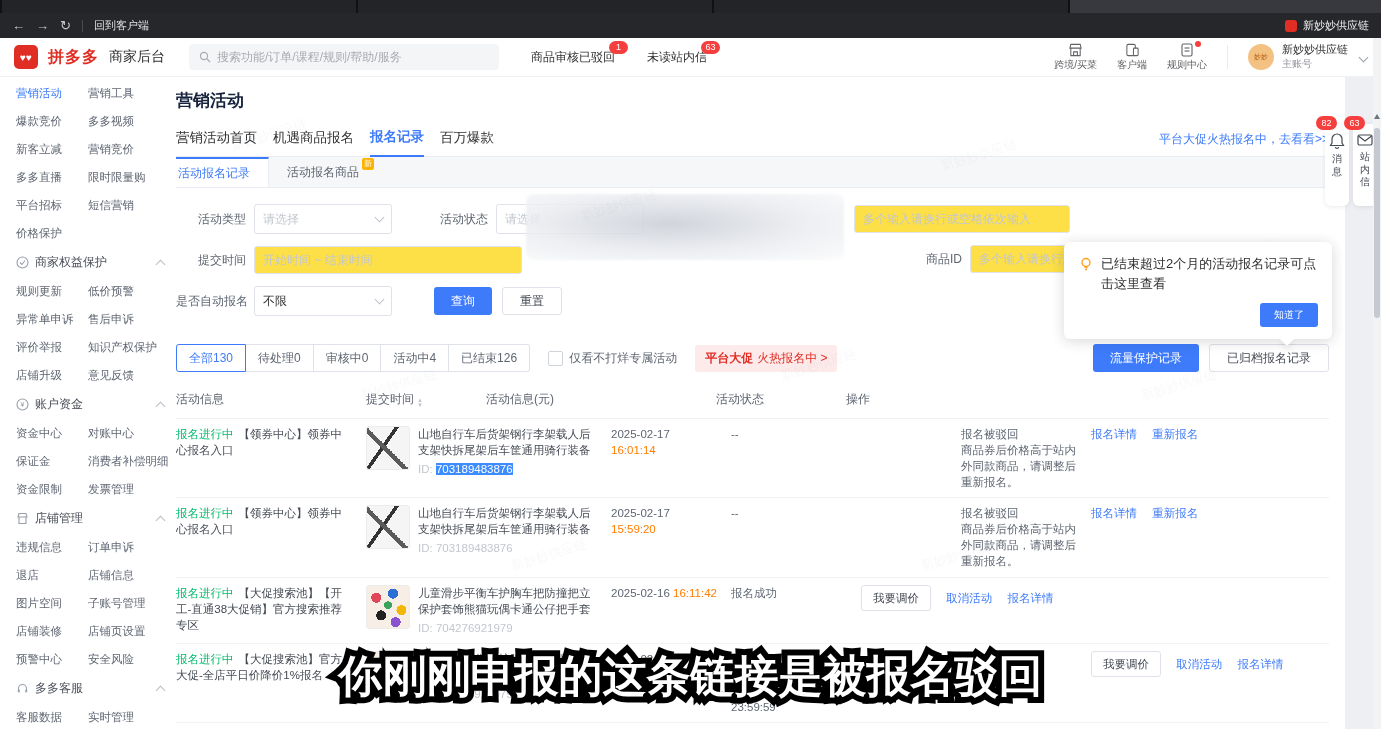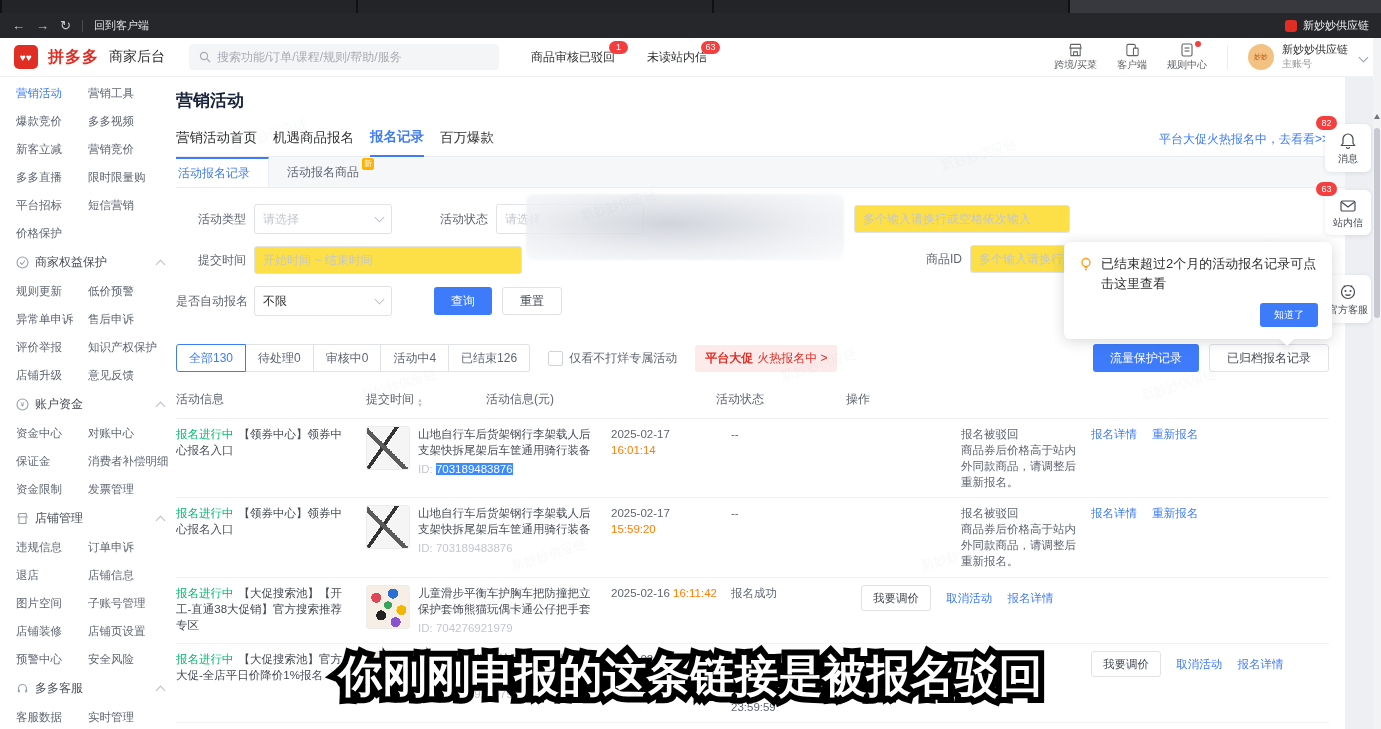--- a/index.html
+++ b/index.html
@@ -121,21 +121,21 @@
 
   
   .tooltip{position:absolute;left:1064px;top:242px;width:240px;background:#fff;border-radius:6px;
     box-shadow:0 2px 14px rgba(31,35,41,.18);padding:12px 14px;z-index:20;font-size:13px;color:#303133;line-height:1.5}
   .tt-body{display:flex;gap:7px}
   .tt-btnrow{display:flex;justify-content:flex-end;margin-top:10px}
   .tt-btn{background:#3e7bfa;color:#fff;border:none;border-radius:3px;padding:5px 14px;font-size:10px;cursor:pointer;font-family:inherit}
   .tt-arrow{position:absolute;right:40px;bottom:-5px;width:10px;height:10px;background:#fff;transform:rotate(45deg);box-shadow:3px 3px 6px rgba(31,35,41,.07)}
 
   
-  .rail{position:absolute;right:10px;top:124px;width:46px;display:flex;flex-direction:column;gap:18px;z-index:6}
+  .rail{position:absolute;right:10px;top:124px;width:46px;display:flex;flex-direction:row;gap:4px;z-index:6}
   .railcard{position:relative;background:#fff;border-radius:6px;box-shadow:0 1px 5px rgba(0,0,0,.09);padding:8px 3px 6px;display:flex;flex-direction:column;align-items:center;gap:3px;color:#454a54;font-size:10px;text-align:center;cursor:pointer;line-height:1.25}
   .railcard.gap{margin-top:22px}
   .railbadge{position:absolute;top:-8px;left:-9px;background:#f53f3f;color:#fff;border-radius:8px;min-width:15px;height:14px;line-height:14px;font-size:9px;padding:0 3px;z-index:2}
 
   
   .scrollbar{position:absolute;right:0;top:38px;bottom:0;width:8px;background:#f2f3f5;z-index:30}
   .sarrow{position:absolute;top:76px;left:1px;width:0;height:0;border-left:3px solid transparent;border-right:3px solid transparent;border-bottom:5px solid #707379}
   .sthumb{position:absolute;right:1px;top:90px;width:6px;height:190px;background:#c6c9cf;border-radius:3px}
 
   

